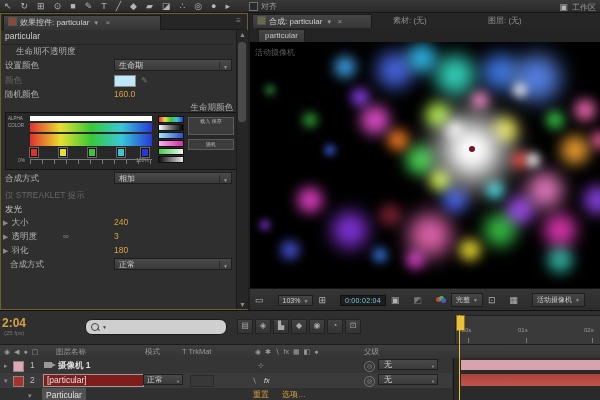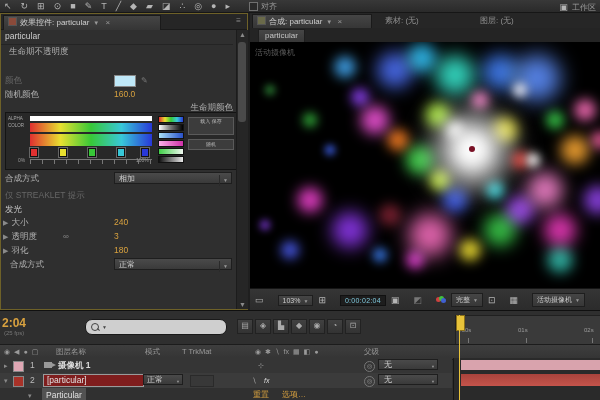--- a/index.html
+++ b/index.html
@@ -38,21 +38,21 @@
   .chlabel{position:absolute;left:2px;font-size:5px;color:#aaa;transform:scale(.9);transform-origin:left;}
   .preset{position:absolute;left:152px;width:24px;height:5px;border:1px solid #111;}
   .gbtn{position:absolute;left:182px;width:44px;background:#3c3c3c;border:1px solid #5a5a5a;color:#bbb;font-size:5px;text-align:center;line-height:7px;overflow:hidden;}
   
   .sb{background:#262626;border-left:1px solid #1c1c1c;}
   .sb-arrow{color:#8a8a8a;font-size:7px;text-align:center;width:100%;position:absolute;}
   .sb-thumb{position:absolute;left:1px;width:8px;background:#4a4a4a;border-radius:3px;}
   
   #comp-panel{left:250px;top:13px;width:350px;height:297px;background:#2e2e2e;}
   #comp-tabbar{position:absolute;left:0;top:0;width:100%;height:15px;background:#262626;border-bottom:1px solid #1a1a1a;}
-  .tab-inactive{position:absolute;top:2px;color:#8f8f8f;font-size:8px;line-height:12px;}
+  .tab-inactive{position:absolute;top:2px;color:#8f8f8f;font-size:8px;line-height:12px;margin-left:8px;}
   #comp-name-tab{position:absolute;left:8px;top:16px;height:12px;background:linear-gradient(#464646,#383838);border:1px solid #1e1e1e;color:#c5c5c5;font-size:8px;line-height:11px;padding:0 6px;}
   #comp-strip{position:absolute;left:0;top:15px;width:100%;height:14px;background:#242424;border-bottom:1px solid #111;}
   #viewer{position:absolute;left:0;top:29px;width:350px;height:246px;background:#000;overflow:hidden;}
   #viewer-label{position:absolute;left:5px;top:5px;color:#5a5a5a;font-size:8px;z-index:5;}
   .bokeh{position:absolute;border-radius:50%;mix-blend-mode:screen;}
   #comp-bottom{position:absolute;left:0;top:275px;width:350px;height:22px;background:linear-gradient(#353535,#2b2b2b);border-top:1px solid #151515;display:flex;align-items:center;font-size:7px;color:#aaa;}
   .cb-item{margin-left:5px;white-space:nowrap;}
   .cb-box{background:linear-gradient(#454545,#373737);border:1px solid #1e1e1e;padding:1px 4px;color:#ccc;}
   .cb-box .dd-arrow{font-size:5px;color:#999;margin-left:3px;}
   #tc-box{background:#1d1d1d;border:1px solid #111;color:#7fc8dc;padding:1px 4px;letter-spacing:.3px;}
@@ -119,23 +119,27 @@
         <span style="color:#999;margin-left:4px;">×</span>
       </div>
       <span style="position:absolute;right:6px;top:2px;color:#8a8a8a;font-size:8px;">≡</span>
     </div>
 
     <div class="fx-row" style="top:16px;border-bottom:1px solid #242424;height:14px;">
       <span style="margin-left:4px;color:#cfcfcf;">particular</span>
     </div>
 
     <div class="fx-row" style="top:31px;">
-      <span class="lbl" style="margin-left:8px;">生命期不透明度</span>
-    </div>
-
+      <span class="lbl" style="margin-left:15px;">生命期不透明度</span>
+    </div>
+
+    <div class="fx-row" style="top:45px;">
+      <span class="lbl" style="margin-left:4px;">设置颜色</span>
+      <span class="dd"><span>生命期</span></span>
+    </div>
 
     <div class="fx-row" style="top:60px;">
       <span class="dimlbl" style="margin-left:4px;">颜色</span>
       <span class="swatch" id="color-swatch" style="background: rgb(191, 232, 248);"></span>
       <span class="eyedrop">✎</span>
     </div>
 
     <div class="fx-row" style="top:74px;">
       <span class="lbl" style="margin-left:4px;">随机颜色</span>
       <span class="val">160.0</span>

